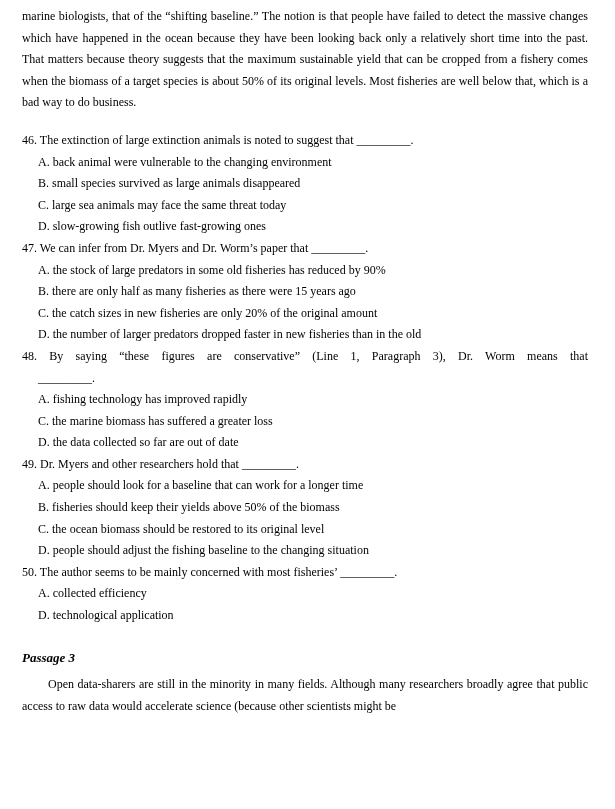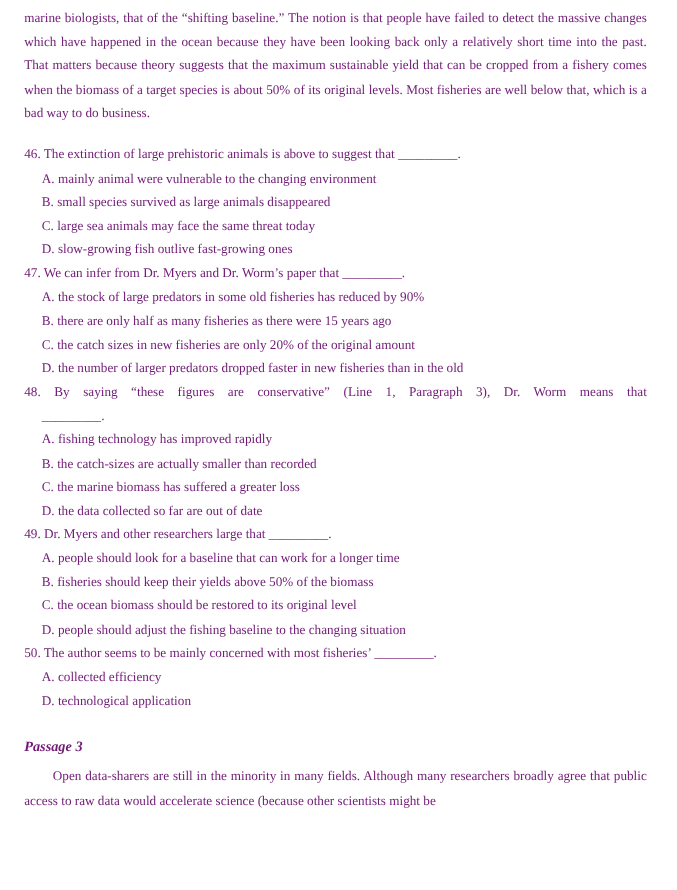--- a/index.html
+++ b/index.html
@@ -12,21 +12,21 @@
     height: 809px;
     overflow: hidden;
   }
   .page {
     box-sizing: border-box;
     width: 615px;
     height: 809px;
     padding: 6px 27px 0 22px;
     font-family: "Liberation Serif", serif;
     font-size: 12px;
-    color: #701a75;
+    color: #000000;
     background: #ffffff;
   }
   .para {
     margin: 0;
     text-align: justify;
     line-height: 21.6px;
   }
   .questions {
     margin-top: 16px;
   }
@@ -60,46 +60,45 @@
 </head>
 <body>
 
 <div class="page">
 
   <p class="para">marine biologists, that of the “shifting baseline.” The notion is that people have failed to detect the massive changes which have happened in the ocean because they have been looking back only a relatively short time into the past. That matters because theory suggests that the maximum sustainable yield that can be cropped from a fishery comes when the biomass of a target species is about 50% of its original levels. Most fisheries are well below that, which is a bad way to do business.</p>
 
   <div class="questions">
 
     <div class="question">
-      <div class="q-stem"><span class="q-num">46.</span> <span>The extinction of large prehistoric animals is above to suggest that _________.</span></div>
-      <div class="q-option">A. mainly animal were vulnerable to the changing environment</div>
+      <div class="q-stem"><span class="q-num">46.</span> <span>The extinction of large extinction animals is noted to suggest that _________.</span></div>
+      <div class="q-option">A. back animal were vulnerable to the changing environment</div>
       <div class="q-option">B. small species survived as large animals disappeared</div>
       <div class="q-option">C. large sea animals may face the same threat today</div>
       <div class="q-option">D. slow-growing fish outlive fast-growing ones</div>
     </div>
 
     <div class="question">
       <div class="q-stem"><span class="q-num">47.</span> <span>We can infer from Dr. Myers and Dr. Worm’s paper that _________.</span></div>
       <div class="q-option">A. the stock of large predators in some old fisheries has reduced by 90%</div>
       <div class="q-option">B. there are only half as many fisheries as there were 15 years ago</div>
       <div class="q-option">C. the catch sizes in new fisheries are only 20% of the original amount</div>
       <div class="q-option">D. the number of larger predators dropped faster in new fisheries than in the old</div>
     </div>
 
     <div class="question">
       <div class="q-stem stretch"><span class="q-num">48.</span> <span>By saying “these figures are conservative” (Line 1, Paragraph 3), Dr. Worm means that</span></div>
       <div class="q-blank">_________.</div>
       <div class="q-option">A. fishing technology has improved rapidly</div>
-      <div class="q-option">B. the catch-sizes are actually smaller than recorded</div>
       <div class="q-option">C. the marine biomass has suffered a greater loss</div>
       <div class="q-option">D. the data collected so far are out of date</div>
     </div>
 
     <div class="question">
-      <div class="q-stem"><span class="q-num">49.</span> <span>Dr. Myers and other researchers large that _________.</span></div>
+      <div class="q-stem"><span class="q-num">49.</span> <span>Dr. Myers and other researchers hold that _________.</span></div>
       <div class="q-option">A. people should look for a baseline that can work for a longer time</div>
       <div class="q-option">B. fisheries should keep their yields above 50% of the biomass</div>
       <div class="q-option">C. the ocean biomass should be restored to its original level</div>
       <div class="q-option">D. people should adjust the fishing baseline to the changing situation</div>
     </div>
 
     <div class="question">
       <div class="q-stem"><span class="q-num">50.</span> <span>The author seems to be mainly concerned with most fisheries’ _________.</span></div>
       <div class="q-option">A. collected efficiency</div>
       <div class="q-option">D. technological application</div>

